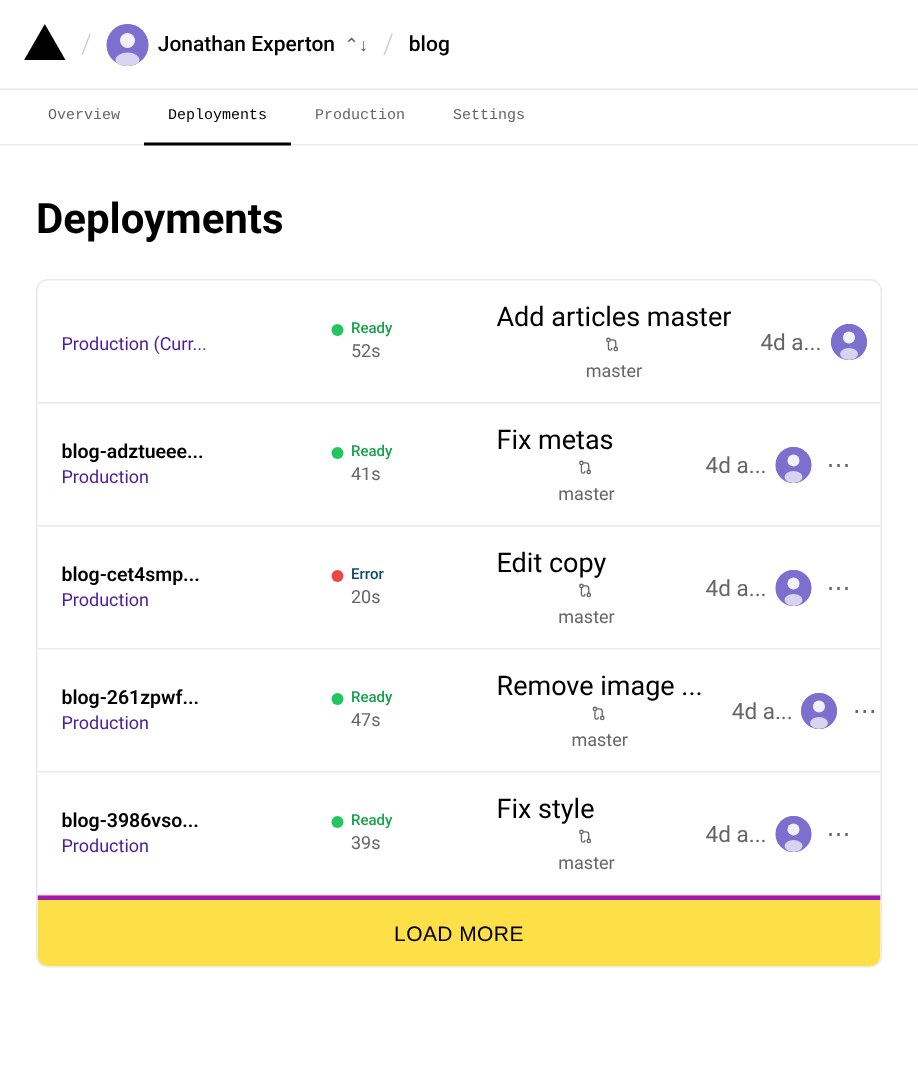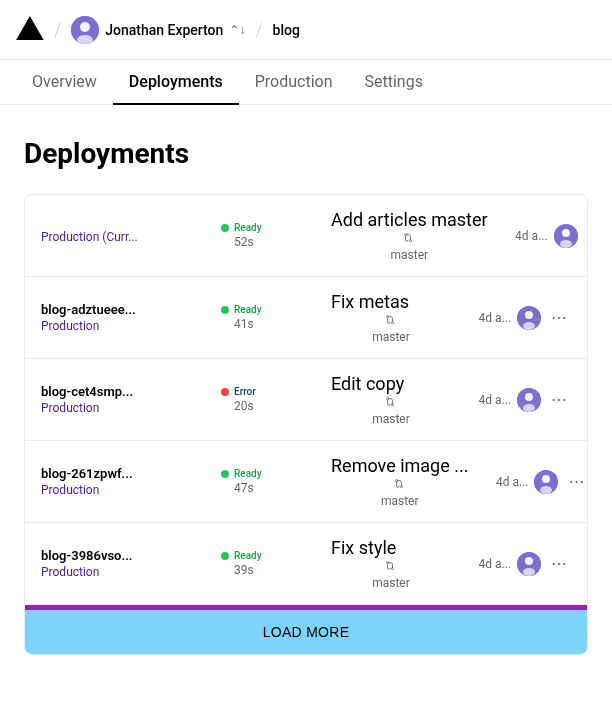--- a/index.html
+++ b/index.html
@@ -66,26 +66,27 @@
     }
 
     
     .nav-tabs {
       display: flex;
       border-bottom: 1px solid #eaeaea;
       padding: 0 16px;
     }
     .nav-tab {
       padding: 12px 16px;
-      font-size: 16px;
+      font-size: 10px;
       color: #666;
       cursor: pointer;
       border-bottom: 2px solid transparent;
       margin-bottom: -1px;
       text-decoration: none;
+      font-family: Liberation Mono, monospace;
     }
     .nav-tab.active {
       color: #000;
       border-bottom: 2px solid #000;
       font-weight: 500;
     }
 
     
     .page-content {
       padding: 32px 24px 24px;
@@ -183,21 +184,21 @@
       flex-direction: column;
     }
     .branch-name {
       font-size: 12px;
       color: #666;
     }
 
     
     .col-time {
       flex: 0 0 60px;
-      font-size: 12px;
+      font-size: 15px;
       color: #666;
       text-align: right;
     }
 
     
     .col-avatar {
       flex: 0 0 36px;
       display: flex;
       justify-content: center;
     }
@@ -223,23 +224,23 @@
       font-size: 16px;
       cursor: pointer;
       padding: 2px 4px;
     }
 
     
     .load-more-btn {
       display: block;
       width: 100%;
       padding: 14px;
-      background: #7dd3fc;
+      background: #fde047;
       border: none;
-      border-top: 5px solid #a21caf;
+      border-top: 3px solid #a21caf;
       font-size: 14px;
       font-weight: 500;
       color: #000;
       cursor: pointer;
       text-align: center;
       letter-spacing: 0.02em;
     }
 
     
     .branch-svg {

